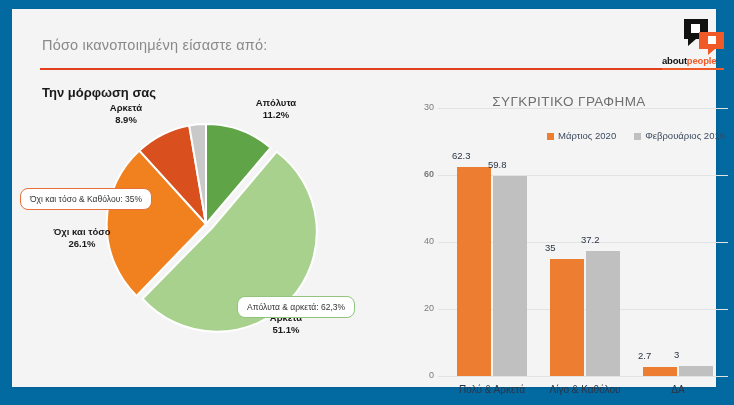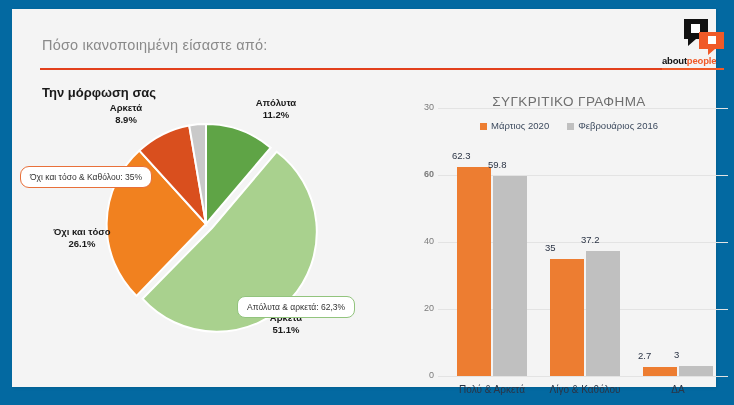--- a/index.html
+++ b/index.html
@@ -113,23 +113,23 @@
     left: 0; top: 0;
     width: 330px;
     text-align: center;
     font-size: 13.5px;
     color: #6f6f6f;
     letter-spacing: 0.4px;
     white-space: nowrap;
   }
   .legend {
     position: absolute;
-    left: 0; top: 26px;
+    left: 0; top: 36px;
     width: 330px;
-    text-align: center;
+    text-align: right;
     font-size: 9.5px;
     color: #3c4a5e;
     white-space: nowrap;
   }
   .legend .sw {
     display: inline-block;
     width: 7px; height: 7px;
     margin-right: 4px;
     vertical-align: -1px;
   }
@@ -219,21 +219,21 @@
       <div class="pie-lbl" style="left:212px; top:-7px; width:80px;">
         <span>Απόλυτα</span><br><span>11.2%</span>
       </div>
       <div class="pie-lbl" style="left:13px; top:122px; width:90px;">
         <span>Όχι και τόσο</span><br><span>26.1%</span>
       </div>
       <div class="pie-lbl" style="left:225px; top:208px; width:74px;">
         <span>Αρκετά</span><br><span>51.1%</span>
       </div>
 
-      <div class="callout c-orange" style="left:-4px; top:62px;border-radius:9px;">Όχι και τόσο &amp; Καθόλου: 35%</div>
+      <div class="callout c-orange" style="left:-4px; top:84px;">Όχι και τόσο &amp; Καθόλου: 35%</div>
       <div class="callout c-green" style="left:213px; top:192px;">Απόλυτα &amp; αρκετά: 62,3%</div>
     </div>
 
     <div class="bar-panel">
       <div class="bar-title">ΣΥΓΚΡΙΤΙΚΟ ΓΡΑΦΗΜΑ</div>
 
       <div class="legend">
         <span class="li"><span class="sw sw-a"></span><span>Μάρτιος 2020</span></span><span class="li"><span class="sw sw-b"></span><span>Φεβρουάριος 2016</span></span>
       </div>
 

